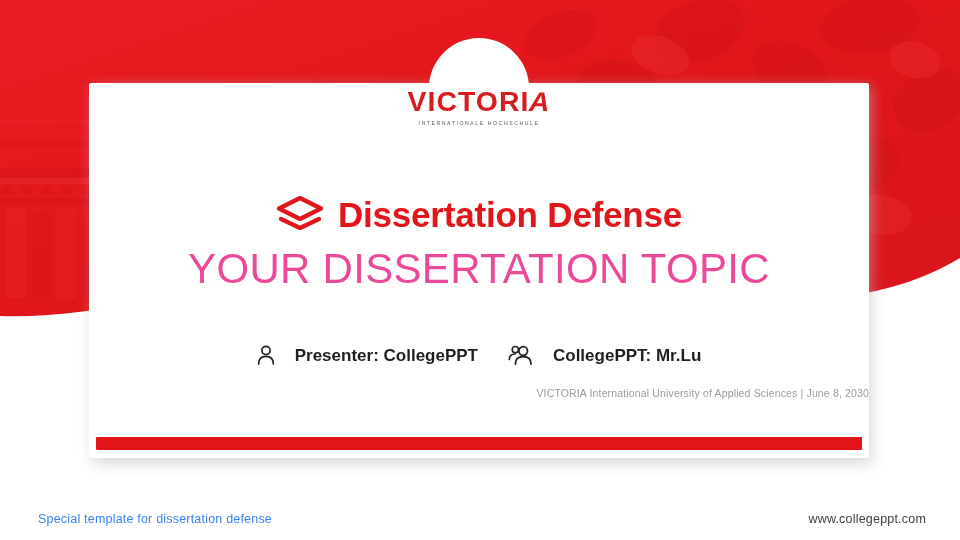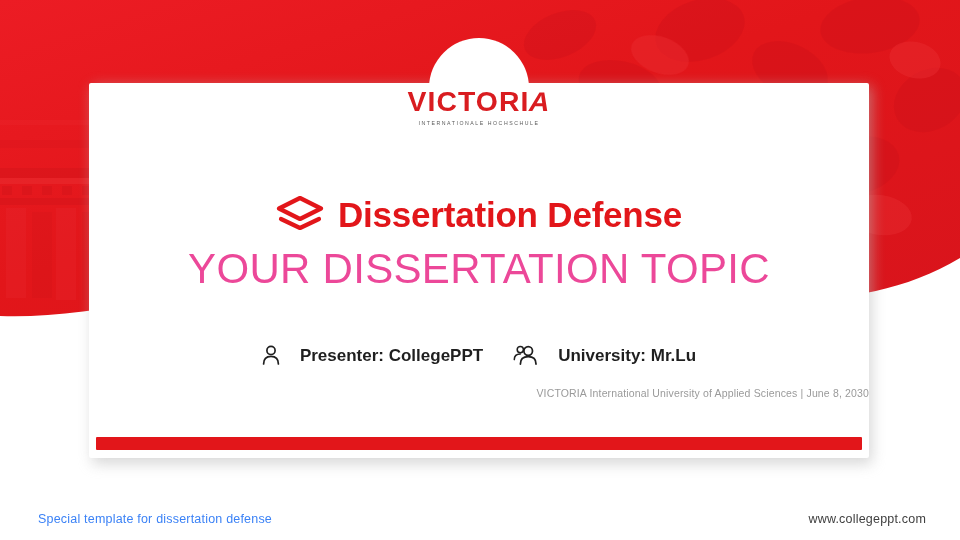--- a/index.html
+++ b/index.html
@@ -321,21 +321,21 @@
         <span class="person-text">Presenter: CollegePPT</span>
       </div>
 
       <div class="person-item">
         <svg class="glyph" width="25" height="20" viewBox="0 0 25 20" xmlns="http://www.w3.org/2000/svg">
           <circle cx="7.3" cy="4.6" r="3.1" fill="none" stroke="#1f1f1f" stroke-width="1.55"></circle>
           <path d="M1.3 14.6 C1.3 10.6 3.9 9 7.3 9" fill="none" stroke="#1f1f1f" stroke-width="1.55" stroke-linecap="round"></path>
           <circle cx="15.2" cy="6" r="4.3" fill="none" stroke="#1f1f1f" stroke-width="1.75"></circle>
           <path d="M7.4 19 C7.4 13.6 10.9 11.7 15.2 11.7 C19.5 11.7 23 13.6 23 19" fill="none" stroke="#1f1f1f" stroke-width="1.75" stroke-linecap="round"></path>
         </svg>
-        <span class="person-text">University: Mr.Lu</span>
+        <span class="person-text">CollegePPT: Mr.Lu</span>
       </div>
 
     </div>
 
     <div class="meta-line">VICTORIA International University of Applied Sciences | June 8, 2030</div>
 
     <div class="card-bottombar"></div>
   </div>
 
   <div class="footer-left">Special template for dissertation defense</div>

